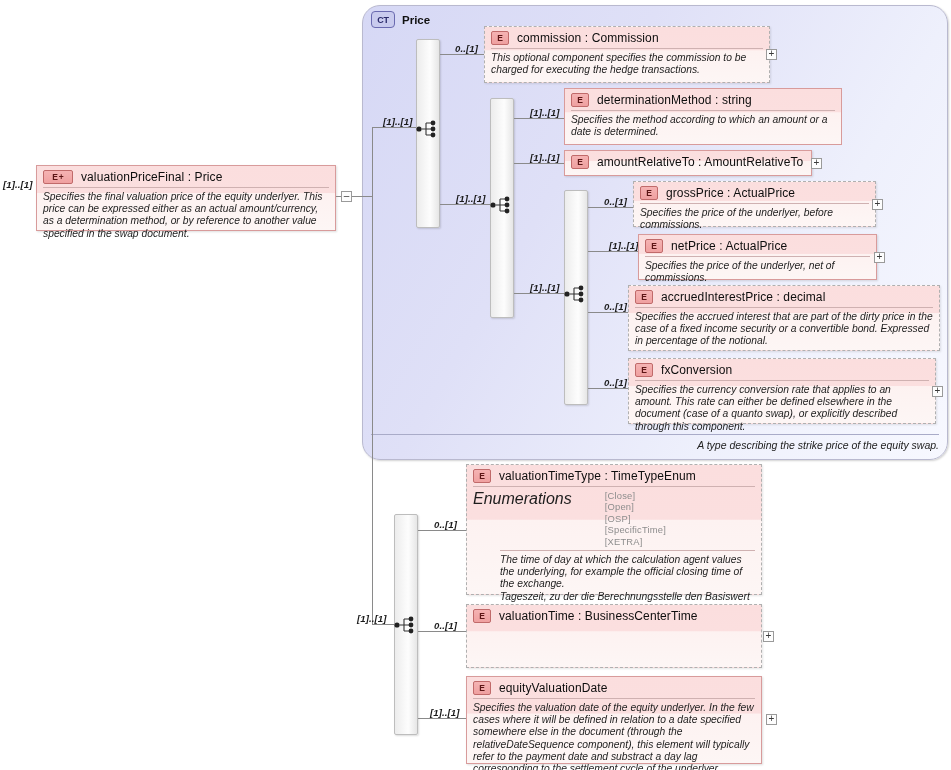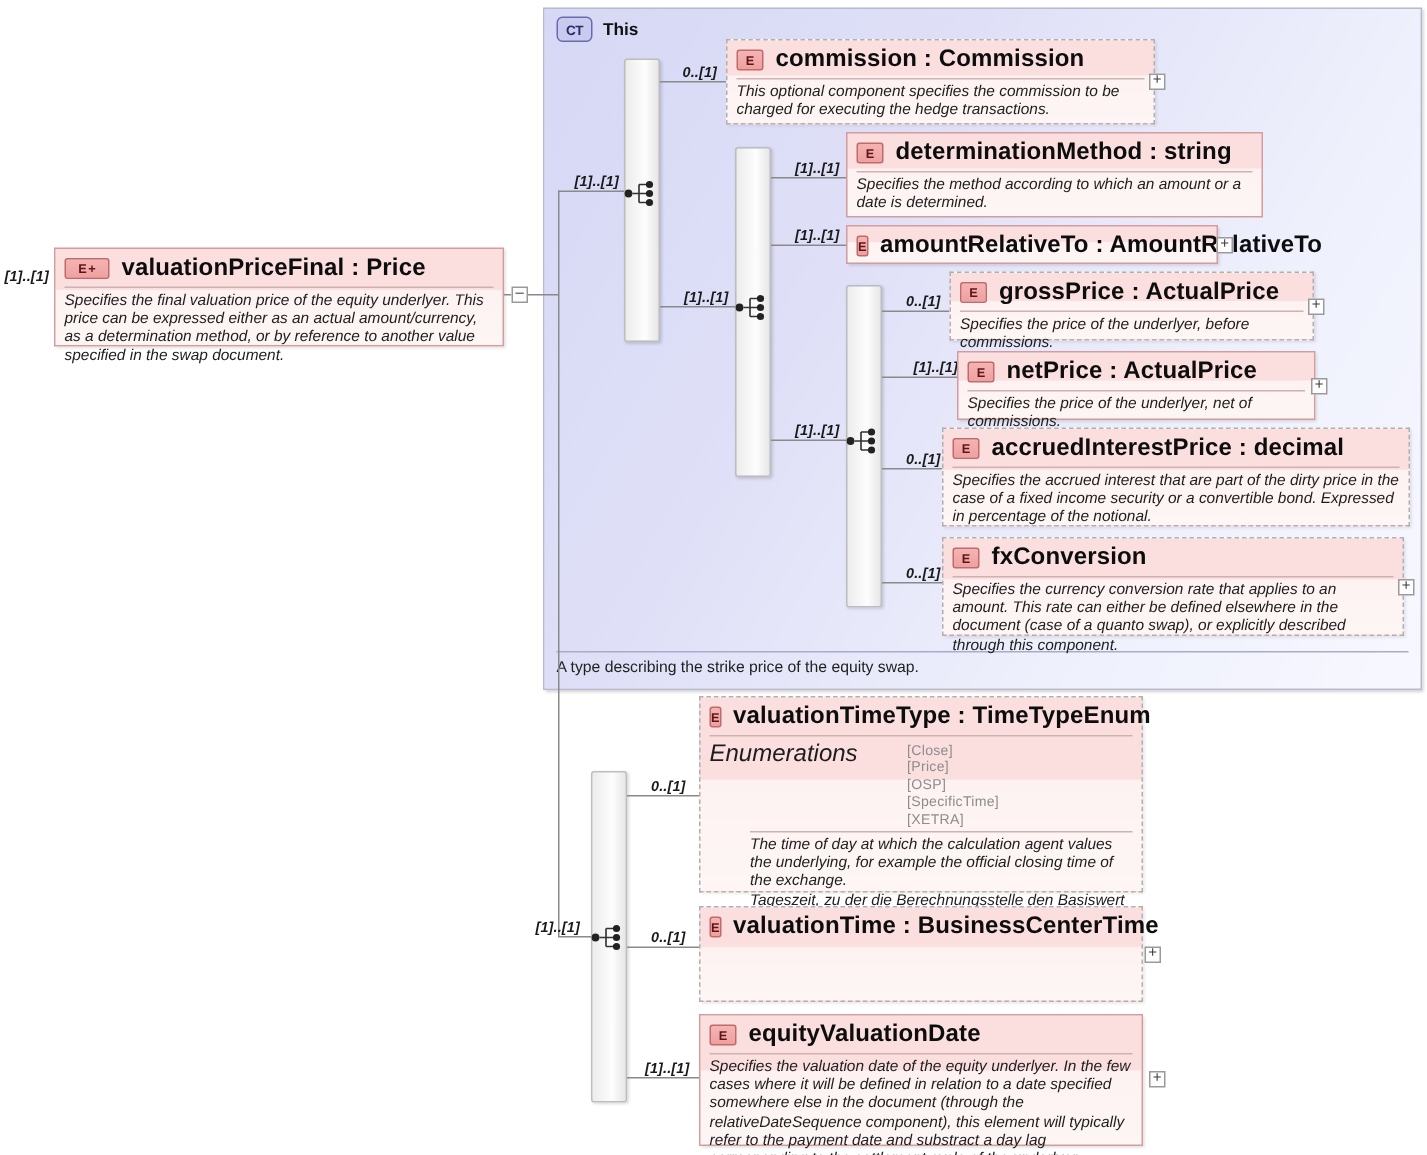--- a/index.html
+++ b/index.html
@@ -8,55 +8,56 @@
     font-family:"Liberation Sans","DejaVu Sans",sans-serif;
     font-size:11px;color:#1a1a1a;
   }
   .canvas{position:absolute;left:0;top:0;width:951px;height:770px;}
 
   
   .abs{position:absolute;box-sizing:border-box;}
 
   
   .ct-box{
-    border:1px solid #b9b9cf;border-radius:0;
+    border:1px solid #b9b9cf;border-radius:18px;
     background:linear-gradient(120deg,#d6d8f5 0%,#dfe0f7 35%,#eef0fc 70%,#f7f8ff 100%);
     box-shadow:1px 1px 2px rgba(0,0,0,.18);
+    text-align:right;
   }
   .ct-head{position:absolute;left:8px;top:5px;display:flex;align-items:center;gap:7px;}
   .ct-badge{
     width:22px;height:15px;border:1px solid #6a6ab0;border-radius:4px;
     background:#c9cbee;color:#2a2a6a;font-size:9px;font-weight:bold;
     display:flex;align-items:center;justify-content:center;letter-spacing:-.3px;
   }
   .ct-title{font-size:11.5px;font-weight:bold;color:#111;}
   .ct-foot{
     position:absolute;left:8px;right:8px;bottom:8px;
     border-top:1px solid #a9abc8;padding-top:4px;
-    font-size:10.5px;color:#222;
+    font-style:italic;font-size:10.5px;color:#222;
   }
 
   
   .el{
     border:1px solid #d89b9b;
     background:linear-gradient(180deg,#fbdede 0%,#fbdfdf 42%,#fdf2f1 43%,#fdf6f5 100%);
     box-shadow:1px 1px 2px rgba(0,0,0,.13);
   }
   .el.opt{border:1px dashed #b0b0b0;box-shadow:1px 1px 2px rgba(0,0,0,.10);}
   .el.noshadow{box-shadow:none;}
   .el-head{display:flex;align-items:center;gap:8px;padding:4px 6px 3px 6px;}
   .el-badge{
     width:18px;height:14px;border:1px solid #c06a6a;border-radius:2px;
     background:linear-gradient(180deg,#f5b3b3,#efa0a0);
     color:#5c1616;font-size:8.5px;font-weight:bold;
     display:flex;align-items:center;justify-content:center;gap:1px;
     box-sizing:border-box;
   }
   .el-badge.wide{width:30px;}
-  .el-name{font-size:16px;font-weight:bold;color:#0d0d0d;letter-spacing:.1px;white-space:nowrap;}
+  .el-name{font-size:12px;font-weight:normal;color:#0d0d0d;letter-spacing:.1px;white-space:nowrap;}
   .el-desc{
     margin:0 6px;border-top:1px solid #cfb1b1;padding:3px 0 4px 0;
     font-style:italic;font-size:10.3px;line-height:12.2px;color:#1d1d1d;
   }
 
   
   .enum-wrap{
     margin:0 6px;border-top:1px solid #cfb1b1;padding:3px 0 3px 0;
     display:flex;gap:14px;
   }
@@ -93,21 +94,21 @@
   .seqglyph{width:26px;height:24px;}
 </style>
 </head>
 <body>
 
 <div class="canvas">
 
   <div class="abs ct-box" style="left:362px;top:5px;width:586px;height:455px;">
     <div class="ct-head">
       <div class="ct-badge">CT</div>
-      <div class="ct-title">This</div>
+      <div class="ct-title">Price</div>
     </div>
     <div class="ct-foot">A type describing the strike price of the equity swap.</div>
   </div>
 
   <div class="abs card" style="left:3px;top:179px;">[1]..[1]</div>
 
   <div class="abs el" style="left:36px;top:165px;width:300px;height:66px;">
     <div class="el-head">
       <div class="el-badge wide">
         <span>E</span>
@@ -268,21 +269,21 @@
 
   <div class="abs el opt" style="left:466px;top:464px;width:296px;height:131px;">
     <div class="el-head">
       <div class="el-badge">E</div>
       <div class="el-name">valuationTimeType : TimeTypeEnum</div>
     </div>
     <div class="enum-wrap">
       <div class="enum-label">Enumerations</div>
       <div class="enum-list">
         <div class="enum-item">[Close]</div>
-        <div class="enum-item">[Price]</div>
+        <div class="enum-item">[Open]</div>
         <div class="enum-item">[OSP]</div>
         <div class="enum-item">[SpecificTime]</div>
         <div class="enum-item">[XETRA]</div>
       </div>
     </div>
     <div class="el-desc" style="white-space:pre-line;margin-left:33px;">The time of day at which the calculation agent values the underlying, for example the official closing time of the exchange.
 Tageszeit, zu der die Berechnungsstelle den Basiswert bewertet, zum Beispiel der offizielle Börsenschluss.</div>
   </div>
 
   <div class="abs hline" style="left:418px;top:631px;width:48px;"></div>

